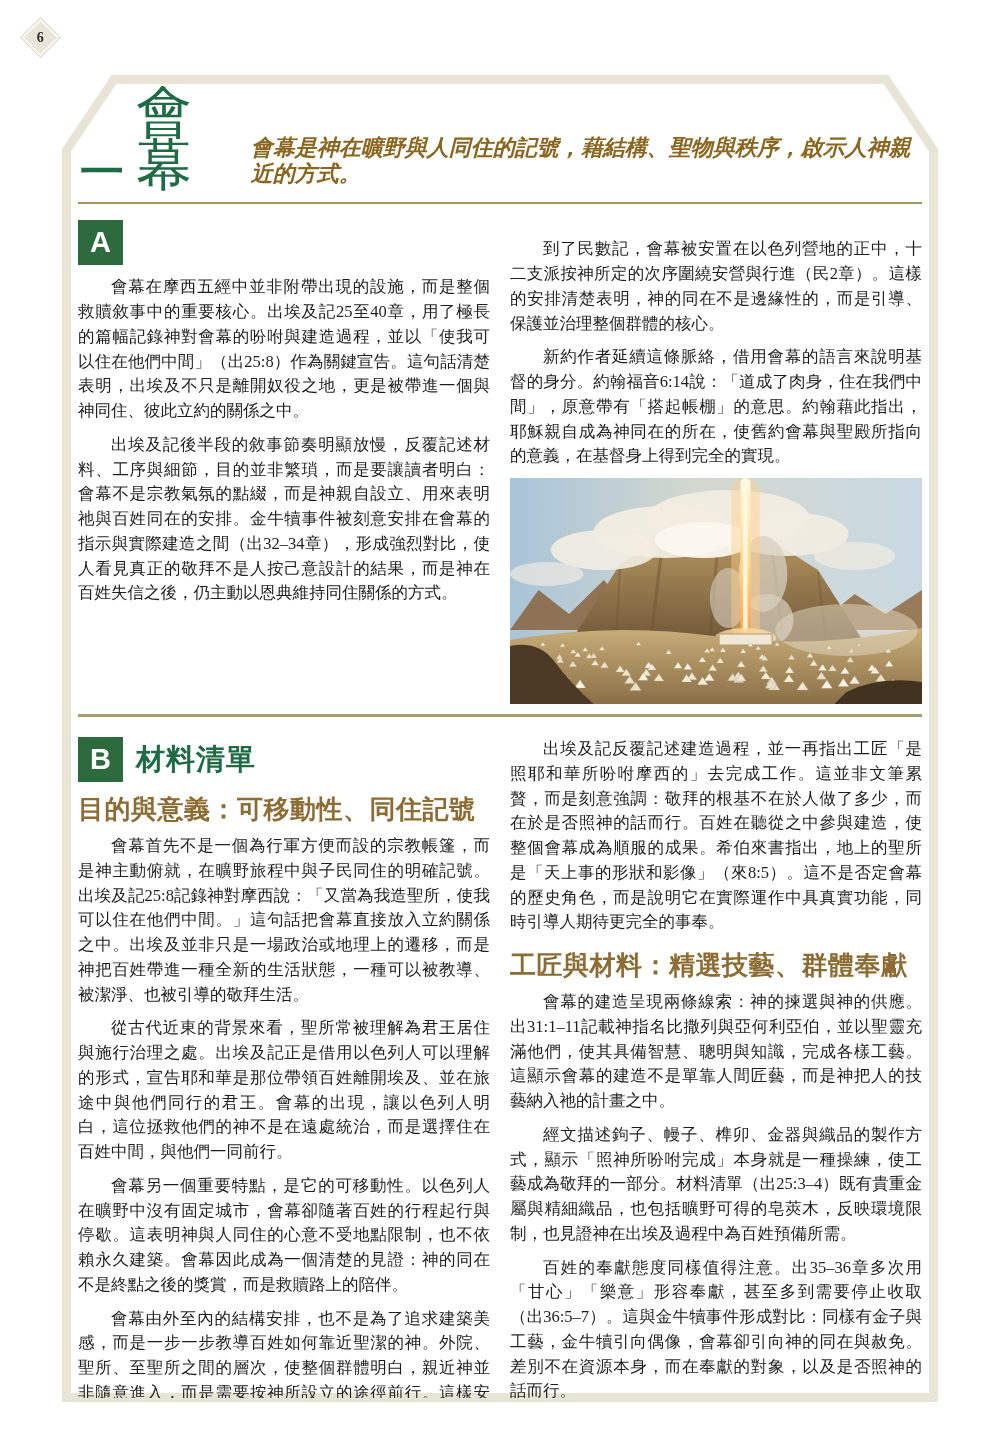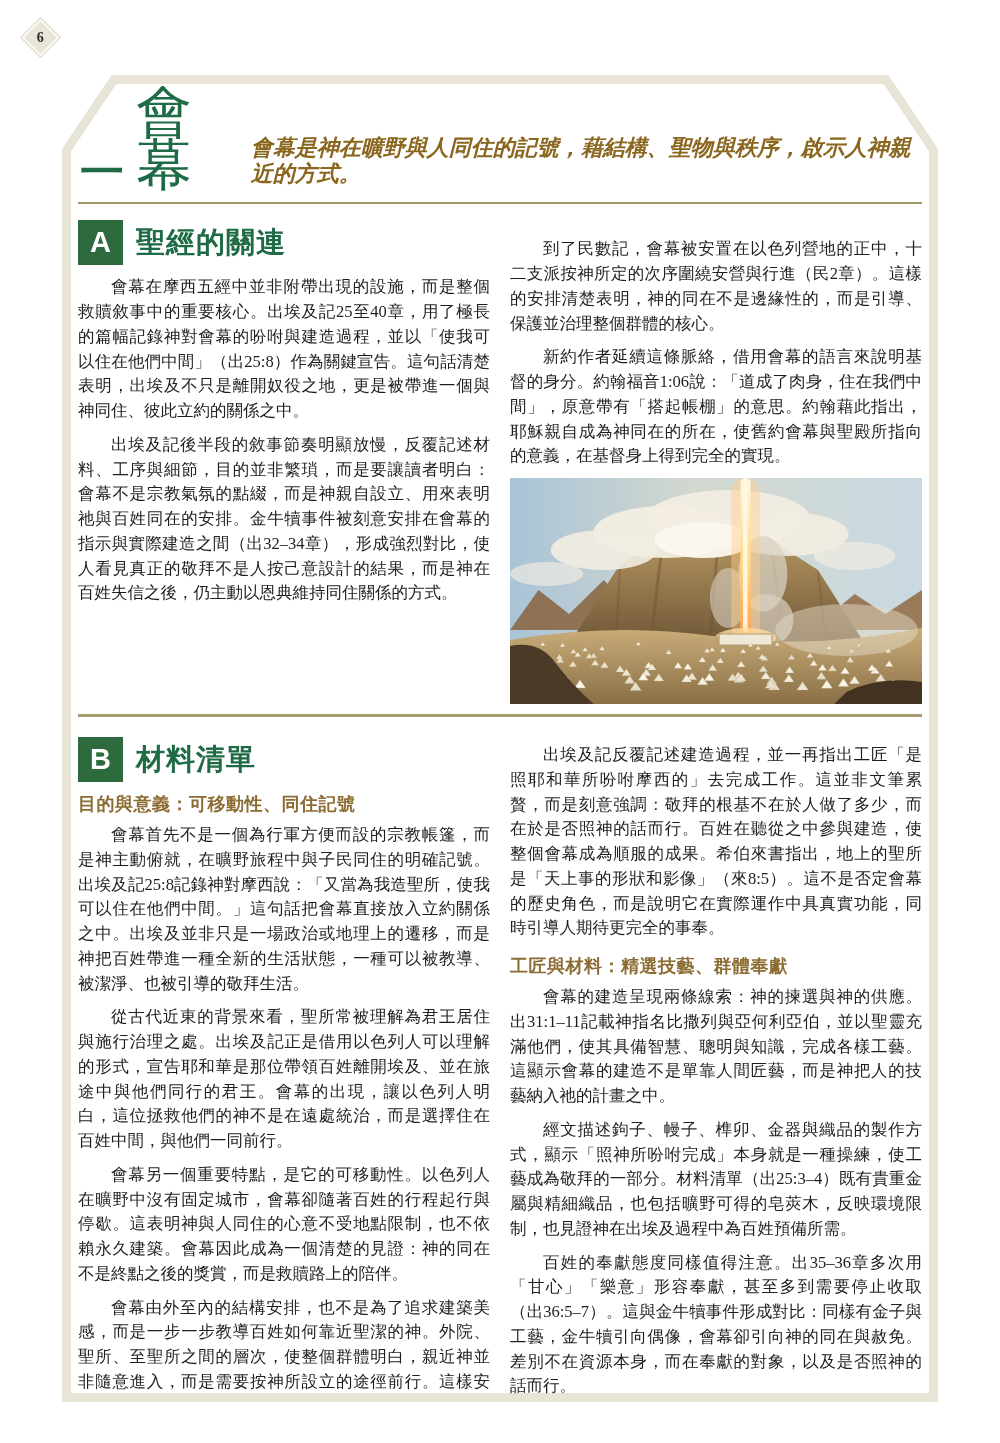--- a/index.html
+++ b/index.html
@@ -38,21 +38,21 @@
 
   .sec-head{display:flex;align-items:center;gap:13px;margin:4px 0 10px;}
   .badge{width:45px;height:45px;background:var(--badge-green);color:#fff;flex:0 0 auto;
          font-family:"Liberation Sans","DejaVu Sans",sans-serif;font-weight:bold;font-size:29px;
          display:flex;align-items:center;justify-content:center;}
   .sec-title{font-size:29px;font-weight:bold;color:var(--green);letter-spacing:1px;}
 
   p.body{font-size:16.5px;line-height:1.5;text-align:justify;text-indent:2em;margin:0 0 9px;}
 
   .subhead{font-family:"Liberation Sans","DejaVu Sans",sans-serif;font-weight:bold;
-           color:var(--brown-head);font-size:18px;margin:13px 0 7px;letter-spacing:.5px;}
+           color:var(--brown-head);font-size:26px;margin:13px 0 7px;letter-spacing:.5px;}
   .subhead.first{margin-top:4px;}
 
   .divider{height:3px;background:var(--divider);margin:10px 0 16px;}
 
   .photo{display:block;width:100%;height:226px;margin-top:8px;background:#cfd9da;}
 </style>
 </head>
 <body>
 
 <div class="page">
@@ -70,28 +70,27 @@
     <div class="masthead">
       <span class="marker">一</span>
       <span class="big-title">會幕</span>
       <span class="subtitle">會幕是神在曠野與人同住的記號，藉結構、聖物與秩序，啟示人神親近的方式。</span>
     </div>
 
     <div class="cols">
       <div class="col">
         <div class="sec-head">
           <div class="badge">A</div>
-          <div class="sec-title">聖經的關連</div>
         </div>
         <p class="body">會幕在摩西五經中並非附帶出現的設施，而是整個救贖敘事中的重要核心。出埃及記25至40章，用了極長的篇幅記錄神對會幕的吩咐與建造過程，並以「使我可以住在他們中間」（出25:8）作為關鍵宣告。這句話清楚表明，出埃及不只是離開奴役之地，更是被帶進一個與神同住、彼此立約的關係之中。</p>
         <p class="body">出埃及記後半段的敘事節奏明顯放慢，反覆記述材料、工序與細節，目的並非繁瑣，而是要讓讀者明白：會幕不是宗教氣氛的點綴，而是神親自設立、用來表明祂與百姓同在的安排。金牛犢事件被刻意安排在會幕的指示與實際建造之間（出32–34章），形成強烈對比，使人看見真正的敬拜不是人按己意設計的結果，而是神在百姓失信之後，仍主動以恩典維持同住關係的方式。</p>
       </div>
       <div class="col">
         <p class="body" style="margin-top:21px">到了民數記，會幕被安置在以色列營地的正中，十二支派按神所定的次序圍繞安營與行進（民2章）。這樣的安排清楚表明，神的同在不是邊緣性的，而是引導、保護並治理整個群體的核心。</p>
-        <p class="body">新約作者延續這條脈絡，借用會幕的語言來說明基督的身分。約翰福音1:06說：「道成了肉身，住在我們中間」，原意帶有「搭起帳棚」的意思。約翰藉此指出，耶穌親自成為神同在的所在，使舊約會幕與聖殿所指向的意義，在基督身上得到完全的實現。</p>
+        <p class="body">新約作者延續這條脈絡，借用會幕的語言來說明基督的身分。約翰福音6:14說：「道成了肉身，住在我們中間」，原意帶有「搭起帳棚」的意思。約翰藉此指出，耶穌親自成為神同在的所在，使舊約會幕與聖殿所指向的意義，在基督身上得到完全的實現。</p>
 
         <svg class="photo" viewBox="0 0 404 226" preserveAspectRatio="none">
           <defs>
             <linearGradient id="sky" x1="0" y1="0" x2="1" y2="0">
               <stop offset="0" stop-color="#a9c4d8"></stop>
               <stop offset="0.45" stop-color="#d3d8cf"></stop>
               <stop offset="1" stop-color="#c9d9e2"></stop>
             </linearGradient>
             <linearGradient id="mtn" x1="0" y1="0" x2="0" y2="1">
               <stop offset="0" stop-color="#bb9c64"></stop>
@@ -243,21 +242,21 @@
         </div>
         <div class="subhead first">目的與意義：可移動性、同住記號</div>
         <p class="body">會幕首先不是一個為行軍方便而設的宗教帳篷，而是神主動俯就，在曠野旅程中與子民同住的明確記號。出埃及記25:8記錄神對摩西說：「又當為我造聖所，使我可以住在他們中間。」這句話把會幕直接放入立約關係之中。出埃及並非只是一場政治或地理上的遷移，而是神把百姓帶進一種全新的生活狀態，一種可以被教導、被潔淨、也被引導的敬拜生活。</p>
         <p class="body">從古代近東的背景來看，聖所常被理解為君王居住與施行治理之處。出埃及記正是借用以色列人可以理解的形式，宣告耶和華是那位帶領百姓離開埃及、並在旅途中與他們同行的君王。會幕的出現，讓以色列人明白，這位拯救他們的神不是在遠處統治，而是選擇住在百姓中間，與他們一同前行。</p>
         <p class="body">會幕另一個重要特點，是它的可移動性。以色列人在曠野中沒有固定城市，會幕卻隨著百姓的行程起行與停歇。這表明神與人同住的心意不受地點限制，也不依賴永久建築。會幕因此成為一個清楚的見證：神的同在不是終點之後的獎賞，而是救贖路上的陪伴。</p>
         <p class="body">會幕由外至內的結構安排，也不是為了追求建築美感，而是一步一步教導百姓如何靠近聖潔的神。外院、聖所、至聖所之間的層次，使整個群體明白，親近神並非隨意進入，而是需要按神所設立的途徑前行。這樣安排，實際上把敬拜的教導具體化，使人在日常行動中學習敬畏與順服。</p>
 
       </div>
 
       <div class="col">
-        <p class="body" style="margin-top:10px">出埃及記反覆記述建造過程，並一再指出工匠「是照耶和華所吩咐摩西的」去完成工作。這並非文筆累贅，而是刻意強調：敬拜的根基不在於人做了多少，而在於是否照神的話而行。百姓在聽從之中參與建造，使整個會幕成為順服的成果。希伯來書指出，地上的聖所是「天上事的形狀和影像」（來8:5）。這不是否定會幕的歷史角色，而是說明它在實際運作中具真實功能，同時引導人期待更完全的事奉。</p>
+        <p class="body" style="margin-top:4px">出埃及記反覆記述建造過程，並一再指出工匠「是照耶和華所吩咐摩西的」去完成工作。這並非文筆累贅，而是刻意強調：敬拜的根基不在於人做了多少，而在於是否照神的話而行。百姓在聽從之中參與建造，使整個會幕成為順服的成果。希伯來書指出，地上的聖所是「天上事的形狀和影像」（來8:5）。這不是否定會幕的歷史角色，而是說明它在實際運作中具真實功能，同時引導人期待更完全的事奉。</p>
         <div class="subhead">工匠與材料：精選技藝、群體奉獻</div>
         <p class="body">會幕的建造呈現兩條線索：神的揀選與神的供應。出31:1–11記載神指名比撒列與亞何利亞伯，並以聖靈充滿他們，使其具備智慧、聰明與知識，完成各樣工藝。這顯示會幕的建造不是單靠人間匠藝，而是神把人的技藝納入祂的計畫之中。</p>
         <p class="body">經文描述鉤子、幔子、榫卯、金器與織品的製作方式，顯示「照神所吩咐完成」本身就是一種操練，使工藝成為敬拜的一部分。材料清單（出25:3–4）既有貴重金屬與精細織品，也包括曠野可得的皂莢木，反映環境限制，也見證神在出埃及過程中為百姓預備所需。</p>
         <p class="body">百姓的奉獻態度同樣值得注意。出35–36章多次用「甘心」「樂意」形容奉獻，甚至多到需要停止收取（出36:5–7）。這與金牛犢事件形成對比：同樣有金子與工藝，金牛犢引向偶像，會幕卻引向神的同在與赦免。差別不在資源本身，而在奉獻的對象，以及是否照神的話而行。</p>
 
       </div>
     </div>
 
   </div>
 </div>

